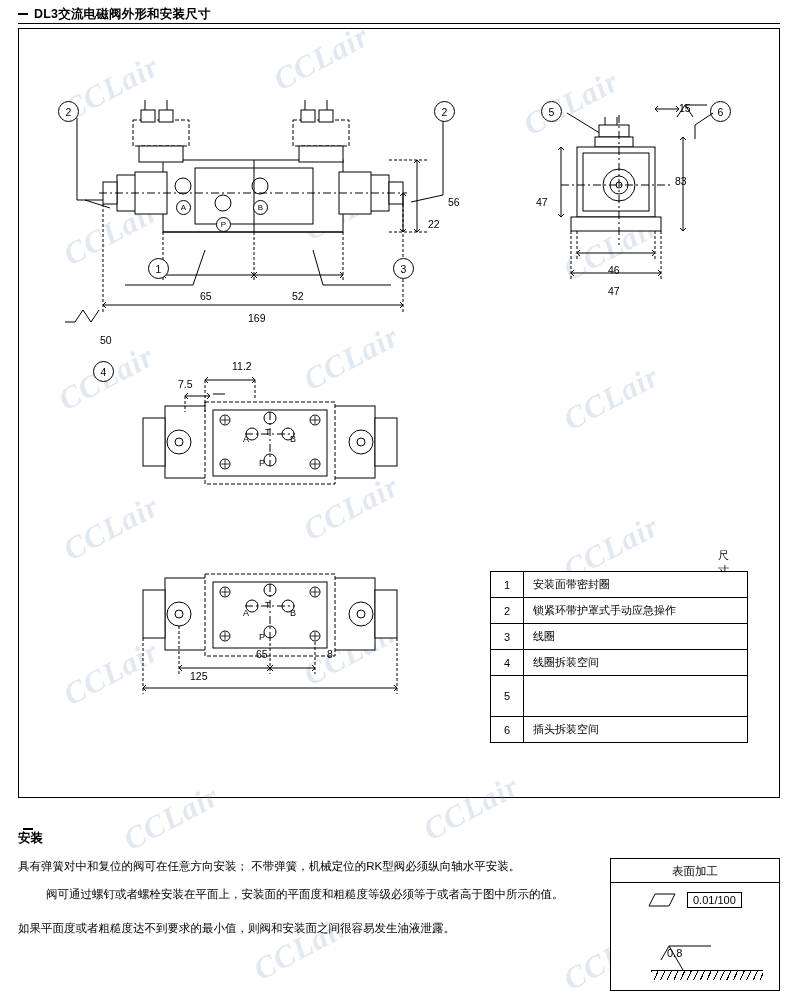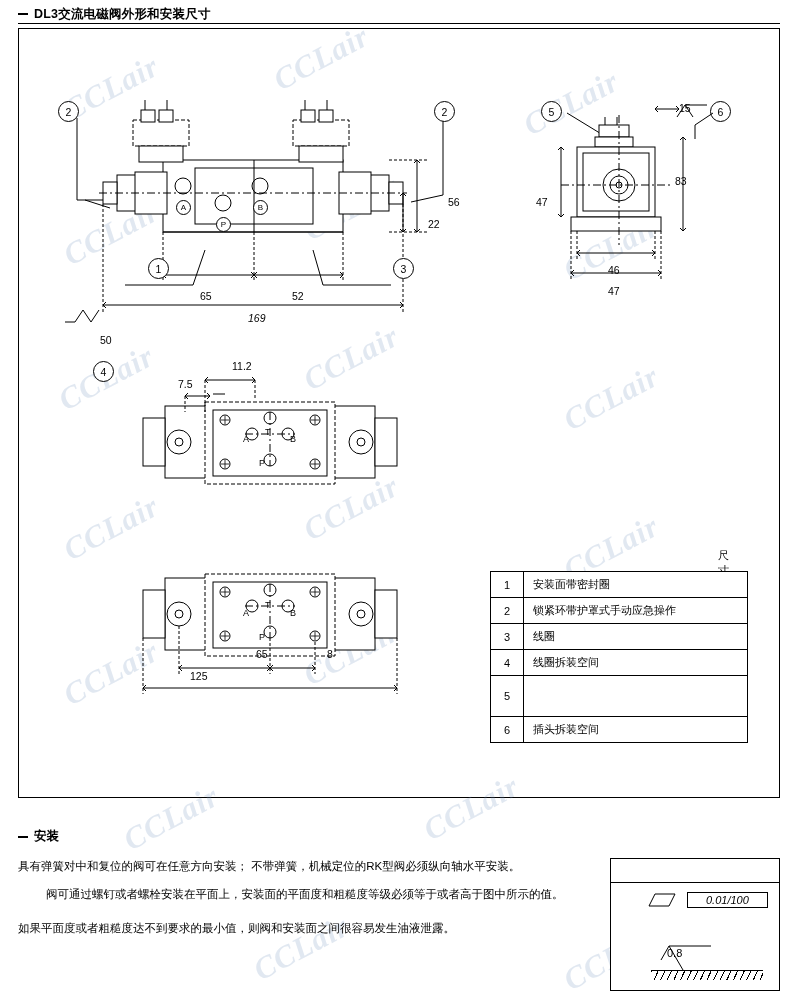--- a/index.html
+++ b/index.html
@@ -132,21 +132,21 @@
   .dim-unit {
     position: absolute;
     left: 718px; top: 548px;
     font-size: 11px;
   }
 
   
   .sect2-title {
     position: absolute;
     left: 18px; top: 828px;
-    display: flex; align-items: center;
+    display: flex; align-items: center; flex-direction: column;
   }
   .sect2-title .title-dash { width: 10px; }
   .sect2-title .t {
     font-size: 12.5px; font-weight: bold;
   }
   .para {
     position: absolute;
     font-size: 11.5px;
     line-height: 1.5;
     white-space: nowrap;
@@ -167,24 +167,23 @@
     padding-top: 5px;
   }
   .finish-rule {
     width: 100%; height: 1px; background: #000;
     position: absolute; left: 0; top: 23px;
   }
   .finish-val {
     position: absolute;
     left: 76px; top: 33px;
     border: 1px solid #000;
-    padding: 1px 18px;
+    padding: 1px 5px;
     font-size: 11px;
     background: #fff;
-    font-style: italic;
   }
   .finish-ra {
     position: absolute;
     left: 56px; top: 88px;
     font-size: 11px;
   }
   .hatch {
     position: absolute;
     left: 40px; top: 112px;
     width: 112px; height: 9px;
@@ -315,21 +314,21 @@
   <div class="circ" style="left:710px; top:101px;">6</div>
 
   <div class="circ-sm" style="left:176px; top:200px;">A</div>
   <div class="circ-sm" style="left:216px; top:217px;">P</div>
   <div class="circ-sm" style="left:253px; top:200px;">B</div>
 
   <div class="lbl" style="left:448px; top:196px;">56</div>
   <div class="lbl" style="left:428px; top:218px;">22</div>
   <div class="lbl" style="left:200px; top:290px;">65</div>
   <div class="lbl" style="left:292px; top:290px;">52</div>
-  <div class="lbl" style="left:248px; top:312px;font-style:italic;">169</div>
+  <div class="lbl" style="left:248px; top:312px;">169</div>
   <div class="lbl" style="left:68px;  top:334px;padding-left:32px;">50</div>
 
   <svg width="200" height="220" viewBox="0 0 200 220" style="position:absolute;left:555px;top:95px;">
     <g stroke="#000" fill="none" stroke-width="1">
 
       <path d="M12,18 L48,40"></path>
 
       <path d="M158,18 L140,30 L140,44"></path>
       <path d="M122,22 L130,10 L138,22"></path>
       <line x1="130" y1="10" x2="152" y2="10"></line>
@@ -528,20 +527,21 @@
   <div class="sect2-title">
     <span class="title-dash"></span>
     <span class="t">安装</span>
   </div>
 
   <div class="para" style="left:18px; top:858px;">具有弹簧对中和复位的阀可在任意方向安装；  不带弹簧，机械定位的RK型阀必须纵向轴水平安装。</div>
   <div class="para" style="left:18px; top:886px;padding-left:28px;">阀可通过螺钉或者螺栓安装在平面上，安装面的平面度和粗糙度等级必须等于或者高于图中所示的值。</div>
   <div class="para" style="left:18px; top:920px;">如果平面度或者粗糙度达不到要求的最小值，则阀和安装面之间很容易发生油液泄露。</div>
 
   <div class="finish-box">
+    <div class="finish-title">表面加工</div>
     <div class="finish-rule"></div>
 
     <svg width="170" height="110" viewBox="0 0 170 110" style="position:absolute;left:0;top:23px;">
       <g stroke="#000" fill="none" stroke-width="1">
 
         <path d="M44,12 L64,12 L58,24 L38,24 Z"></path>
 
         <path d="M50,78 L58,64 L72,88"></path>
         <line x1="58" y1="64" x2="100" y2="64"></line>
       </g>

